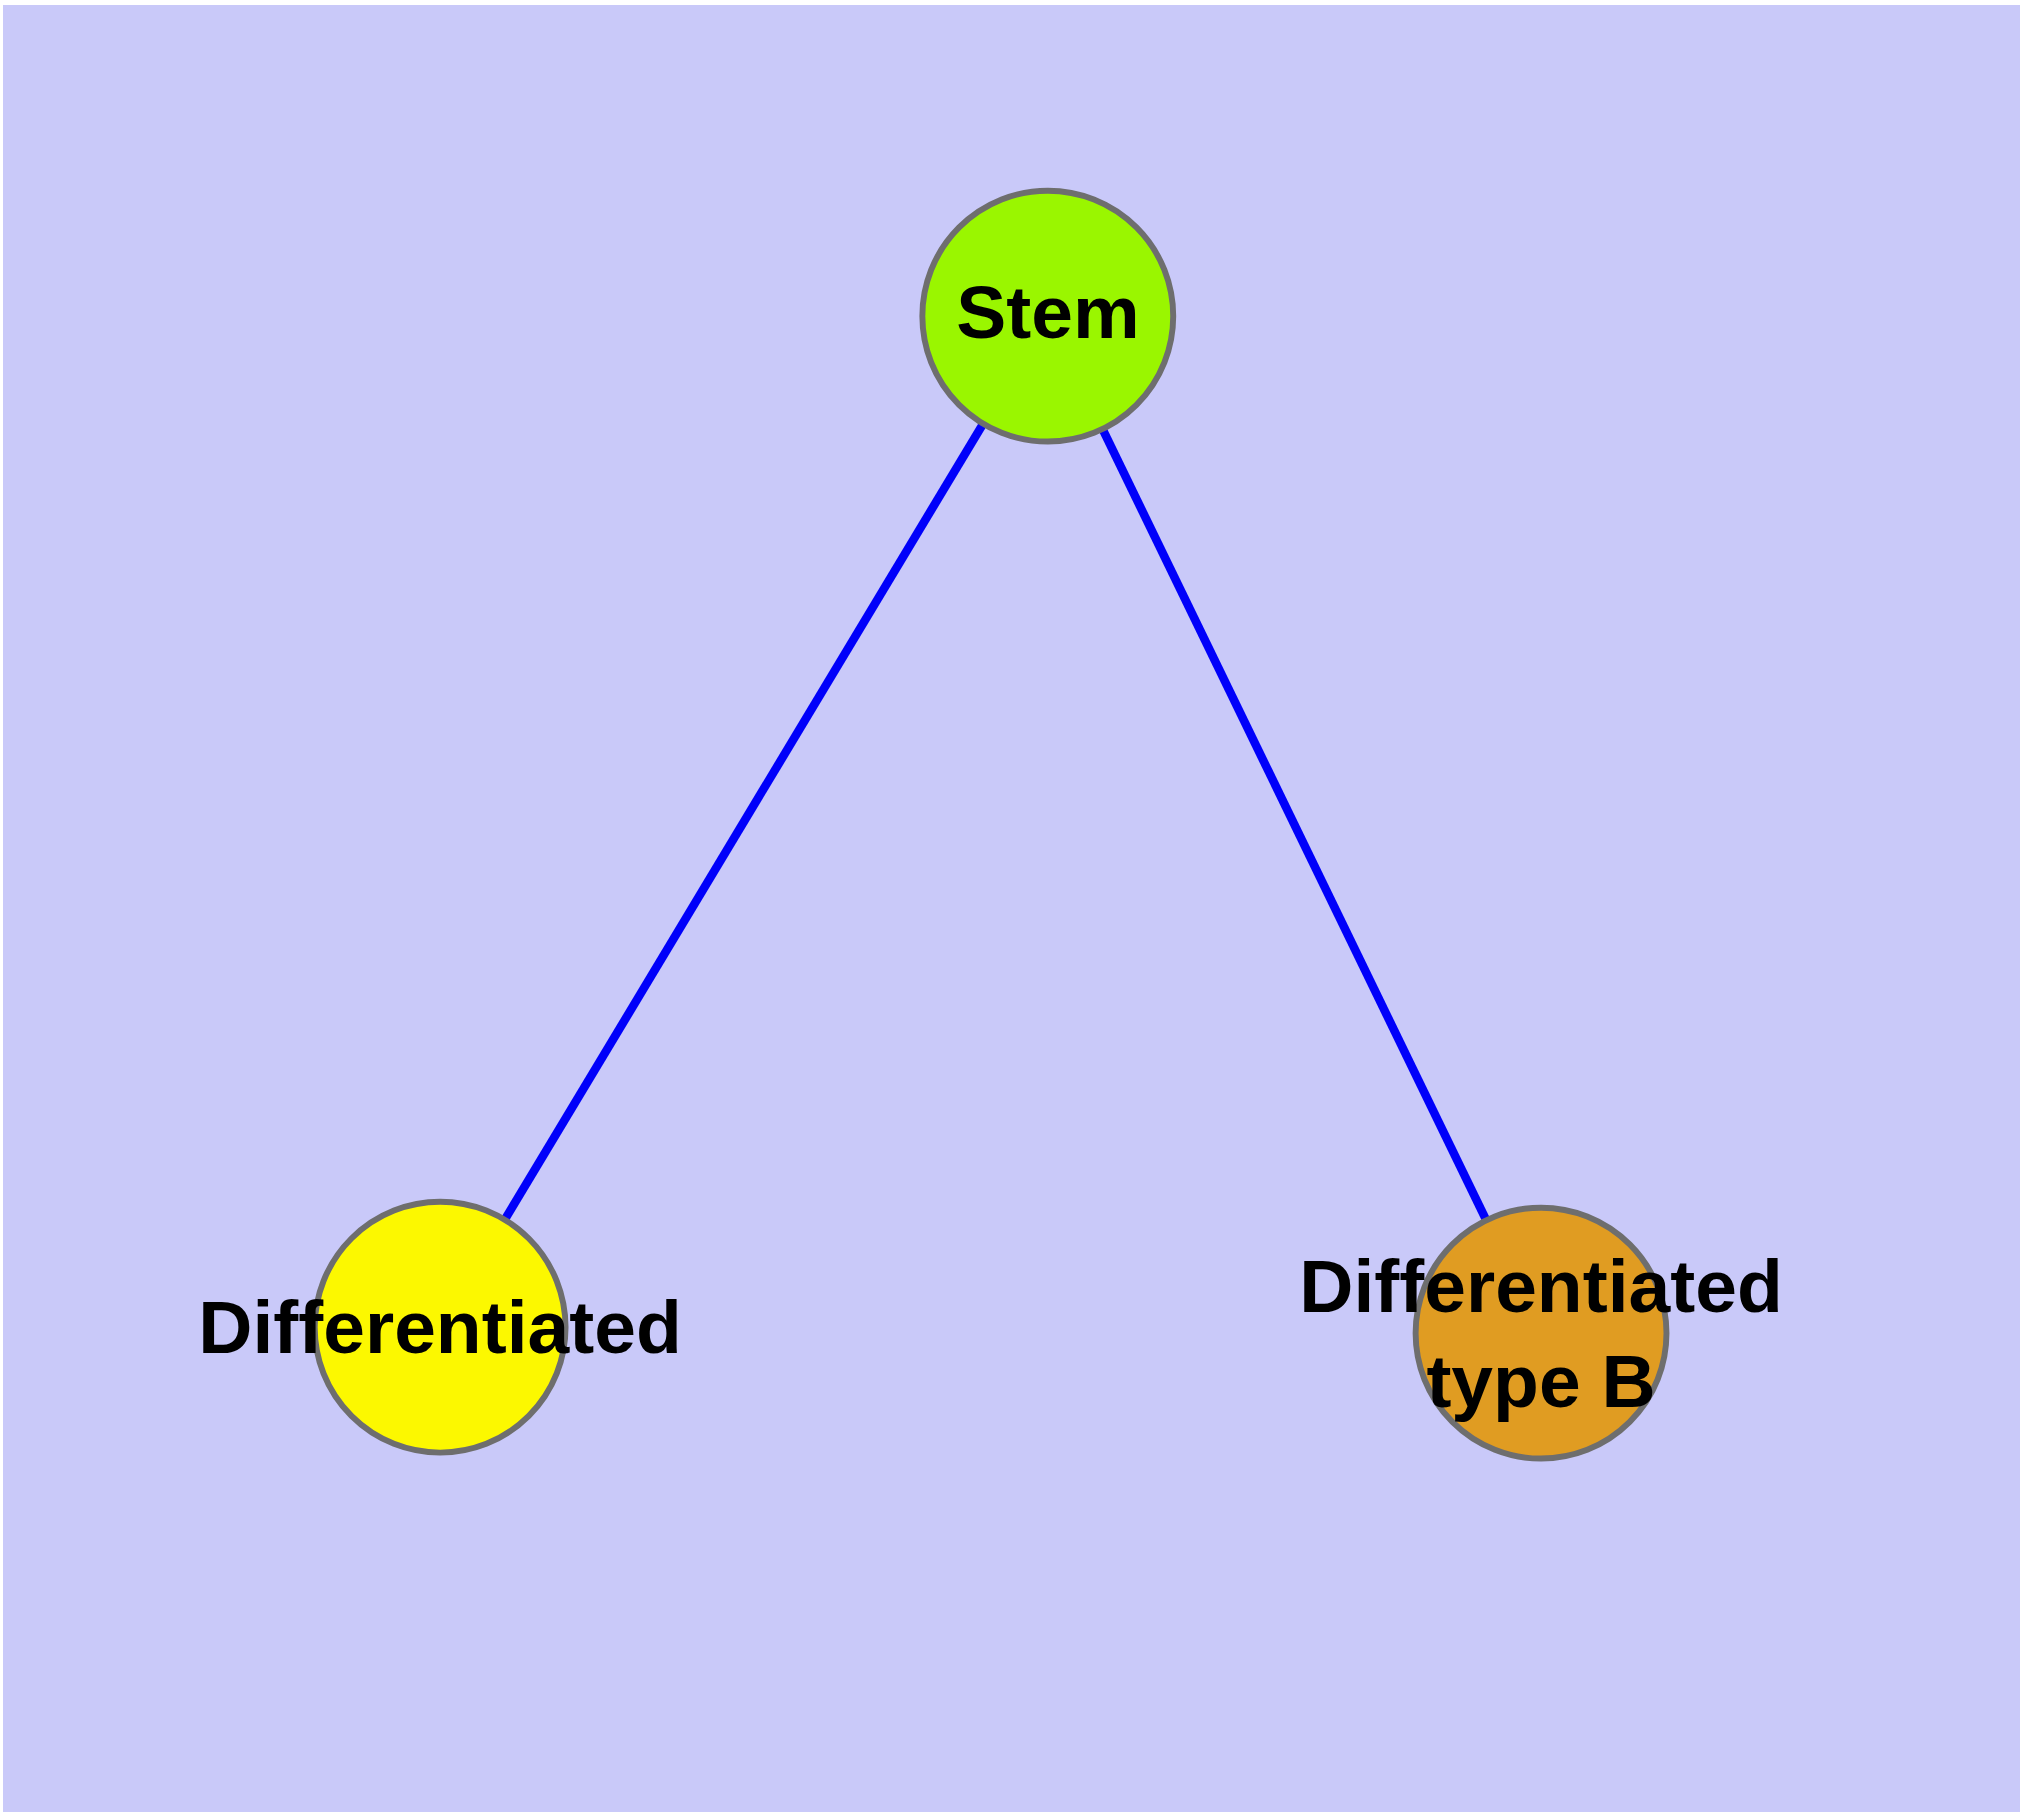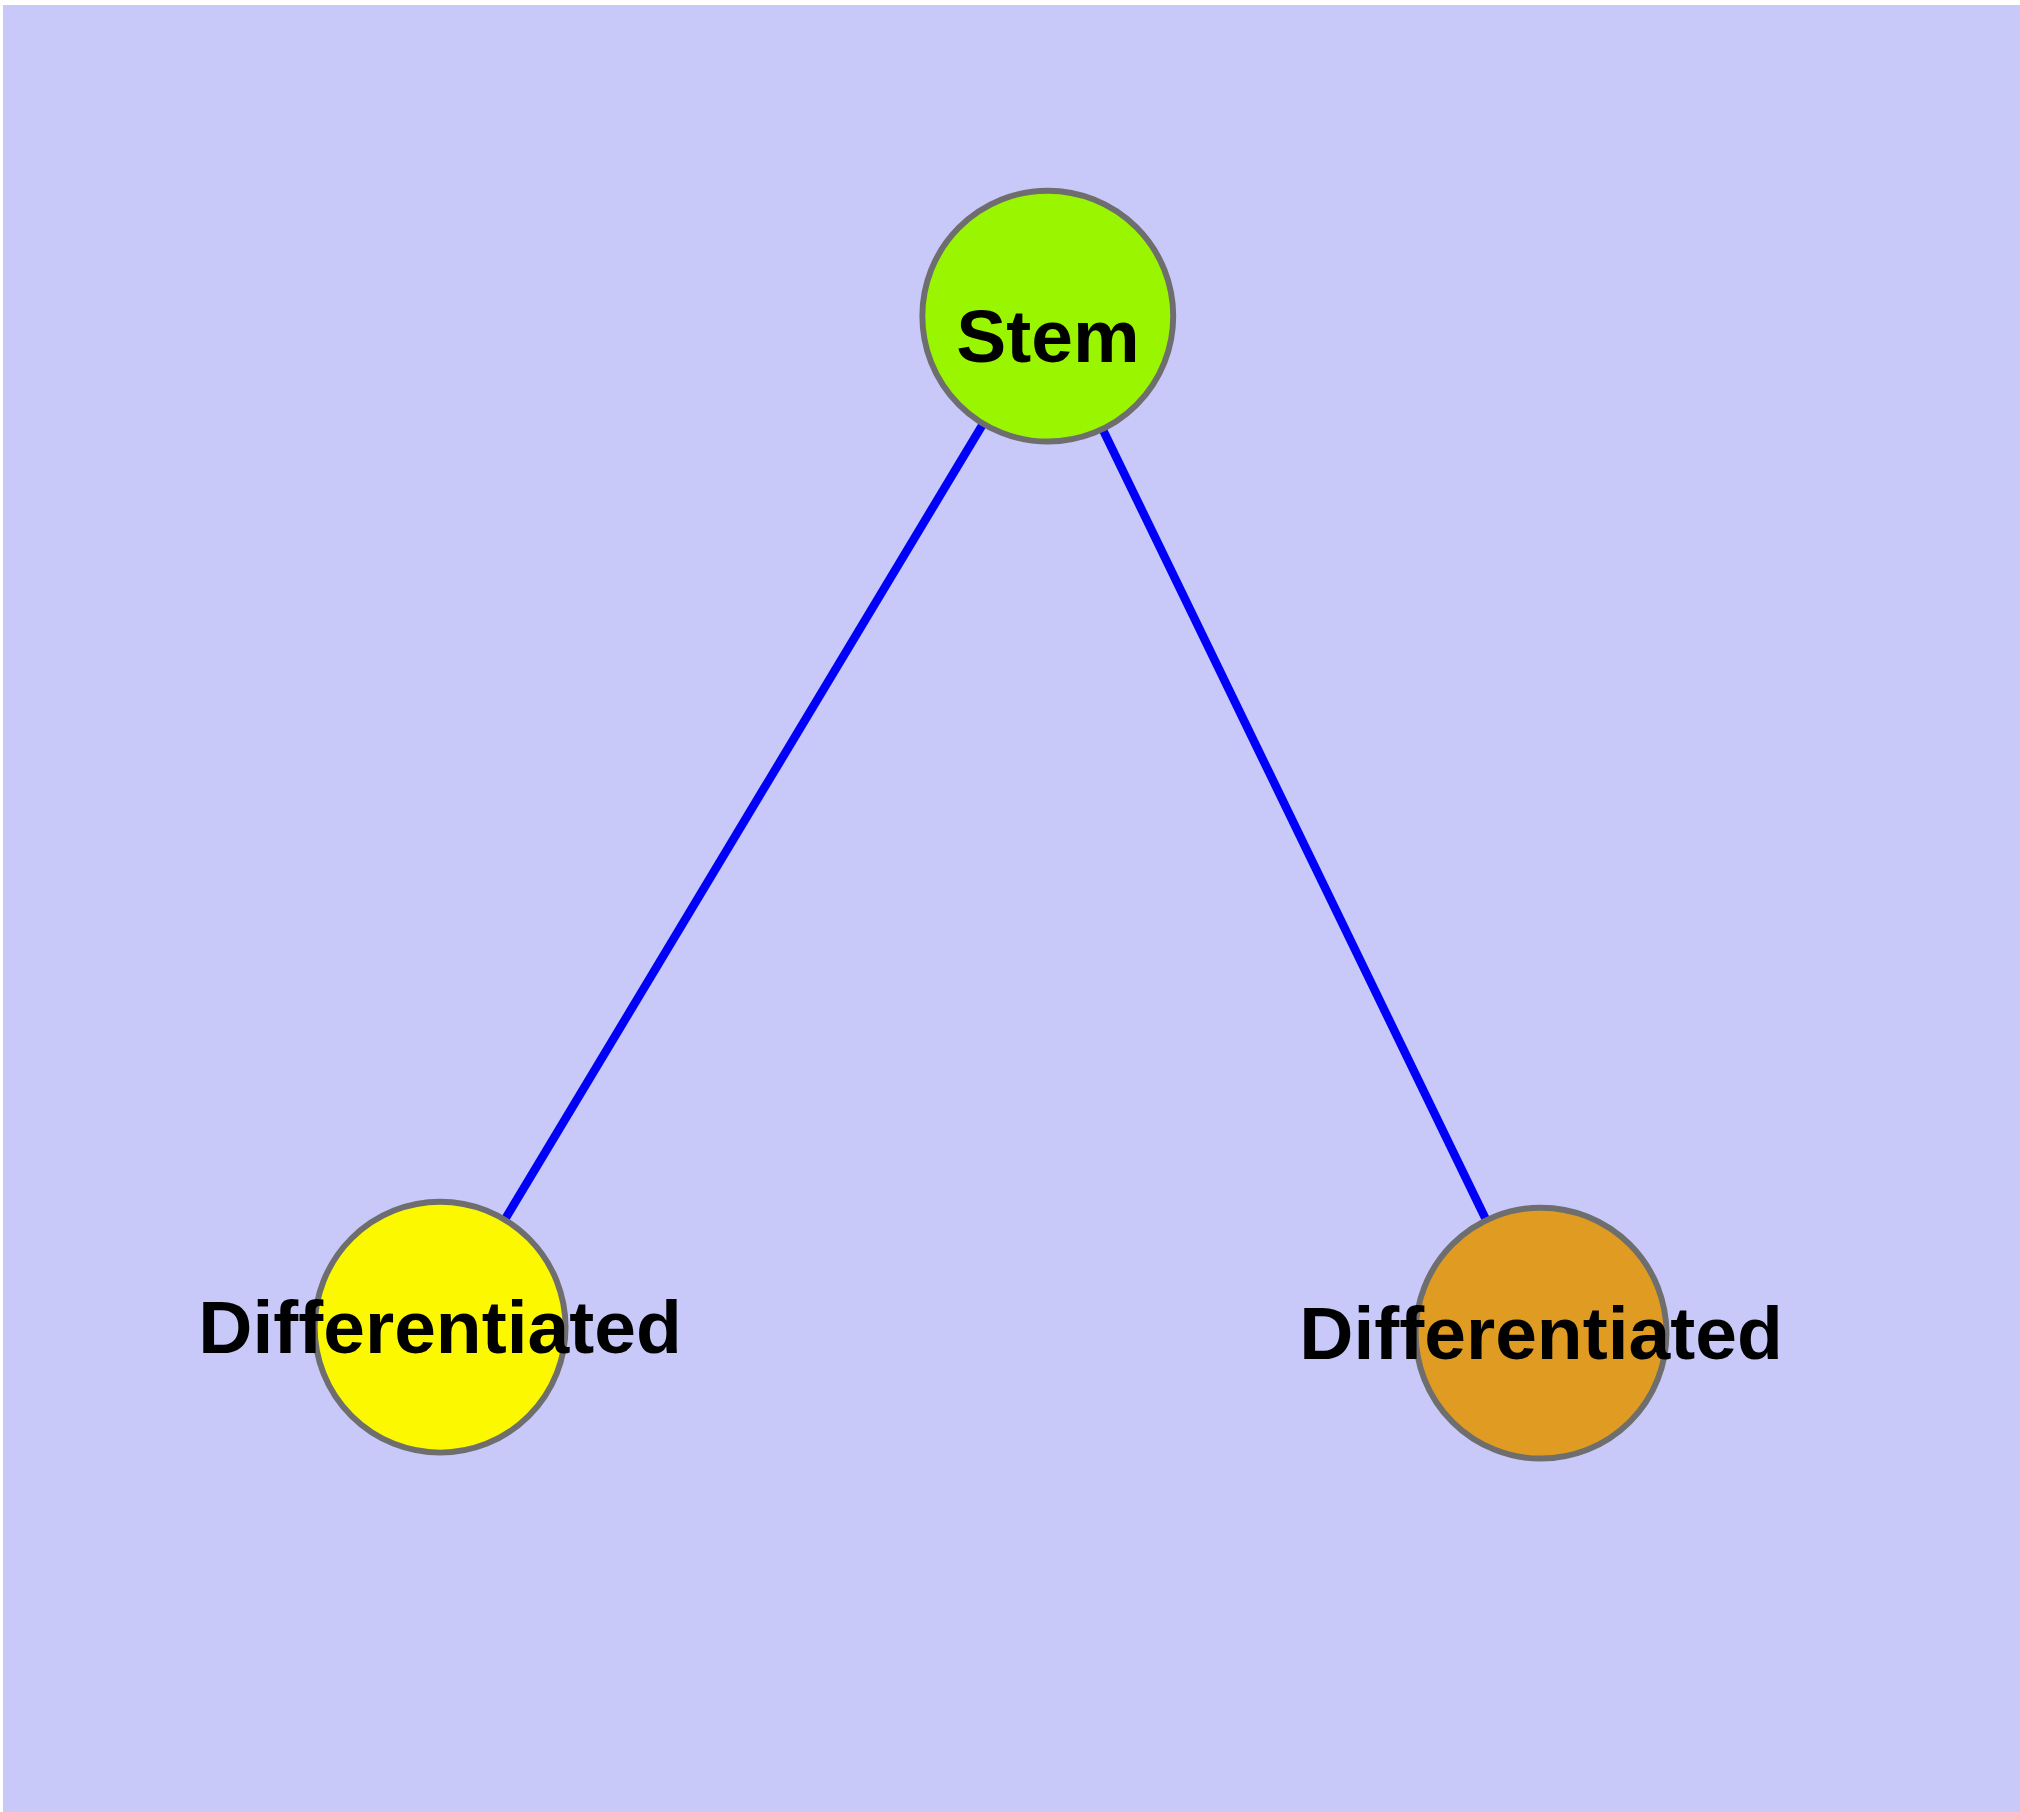--- a/index.html
+++ b/index.html
@@ -56,26 +56,27 @@
   <div class="plot-bg" style="background: rgb(201, 201, 249);"></div>
 
   <svg class="graph" viewBox="0 0 2384 2138" aria-hidden="true">
     <line x1="1236" y1="373" x2="519" y2="1566" stroke="#0000FA" stroke-width="10"></line>
     <line x1="1236" y1="373" x2="1818" y2="1573" stroke="#0000FA" stroke-width="10"></line>
     <circle cx="1236" cy="373" r="148" fill="#9AF600" stroke="#6E6E6E" stroke-width="7"></circle>
     <circle cx="519" cy="1566" r="148" fill="#FCF800" stroke="#6E6E6E" stroke-width="7"></circle>
     <circle cx="1818" cy="1573" r="148" fill="#E09C22" stroke="#6E6E6E" stroke-width="7"></circle>
   </svg>
 
-  <div class="node-label" style="left: 1048px; top: 336px; color: rgb(0, 0, 0);">
+  <div class="node-label" style="left: 1048px; top: 312px; color: rgb(0, 0, 0);">
     <span class="line">Stem</span>
   </div>
 
   <div class="node-label" style="left: 440px; top: 1327px; color: rgb(0, 0, 0);">
     <span class="line">Differentiated</span>
   </div>
 
   <div class="node-label" style="left: 1541px; top: 1333px; color: rgb(0, 0, 0);">
     <span class="line">Differentiated</span>
+    <span class="line">type B</span>
   </div>
 
 </div>
 
 
 </body></html>

